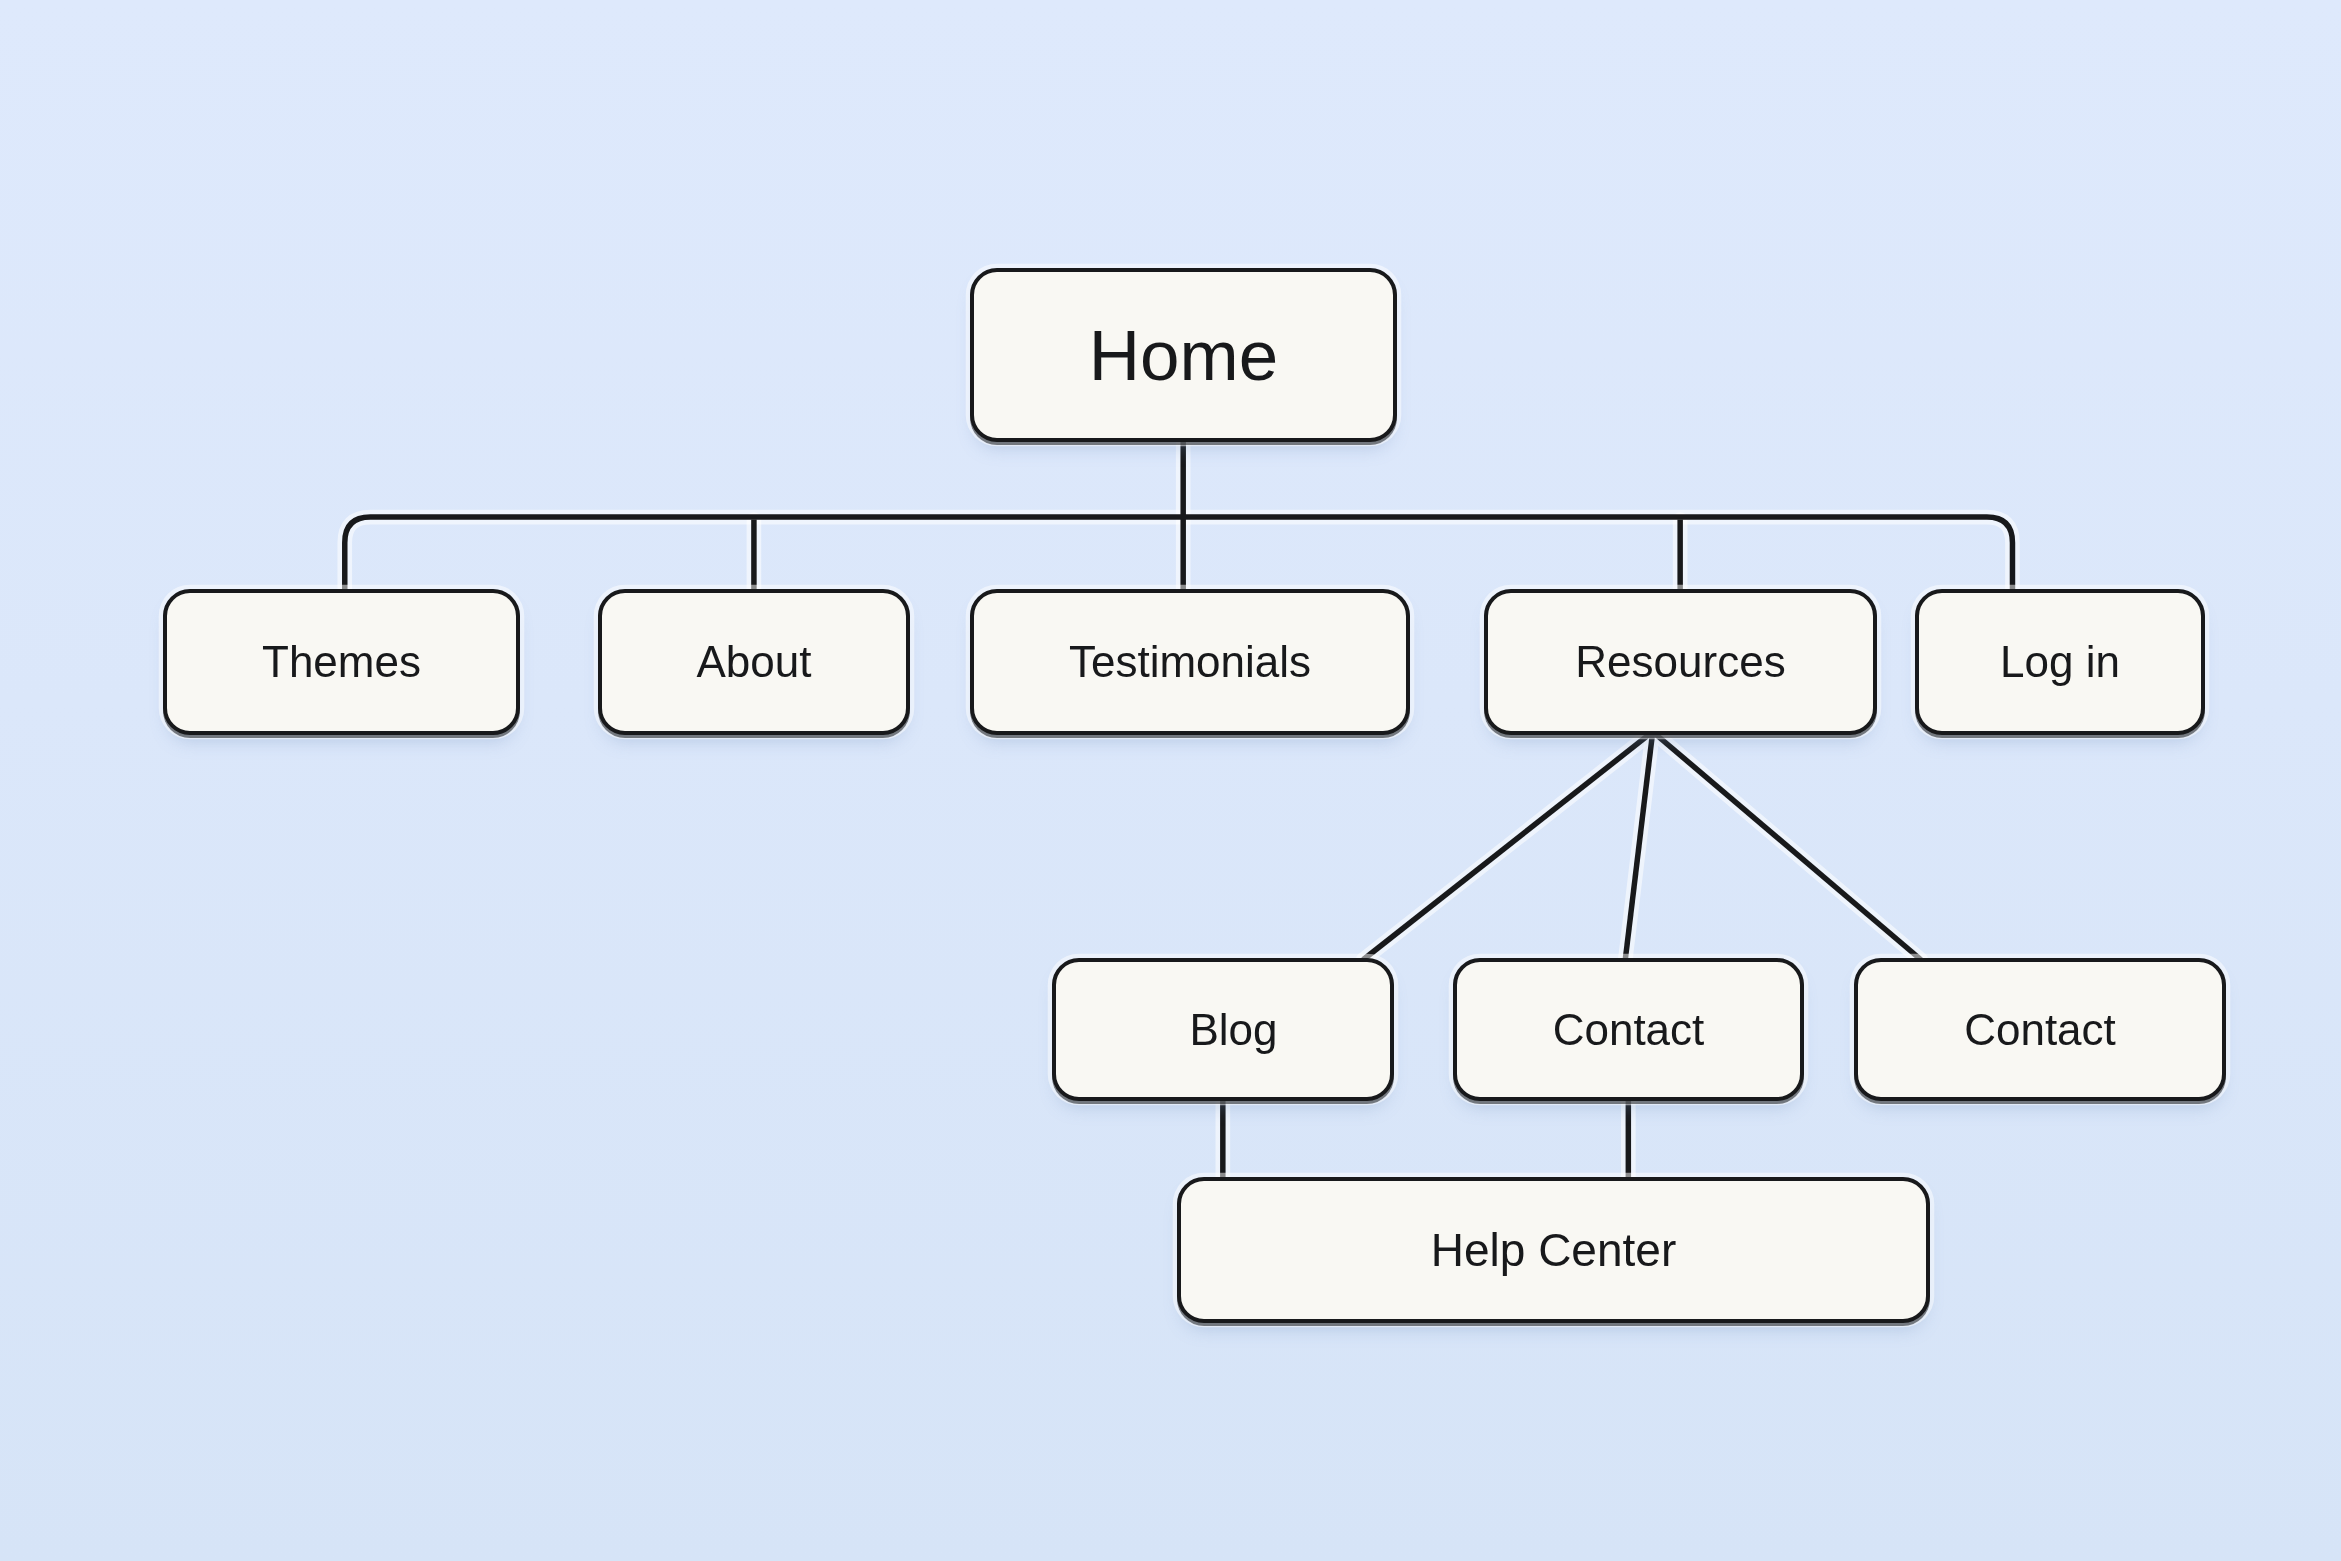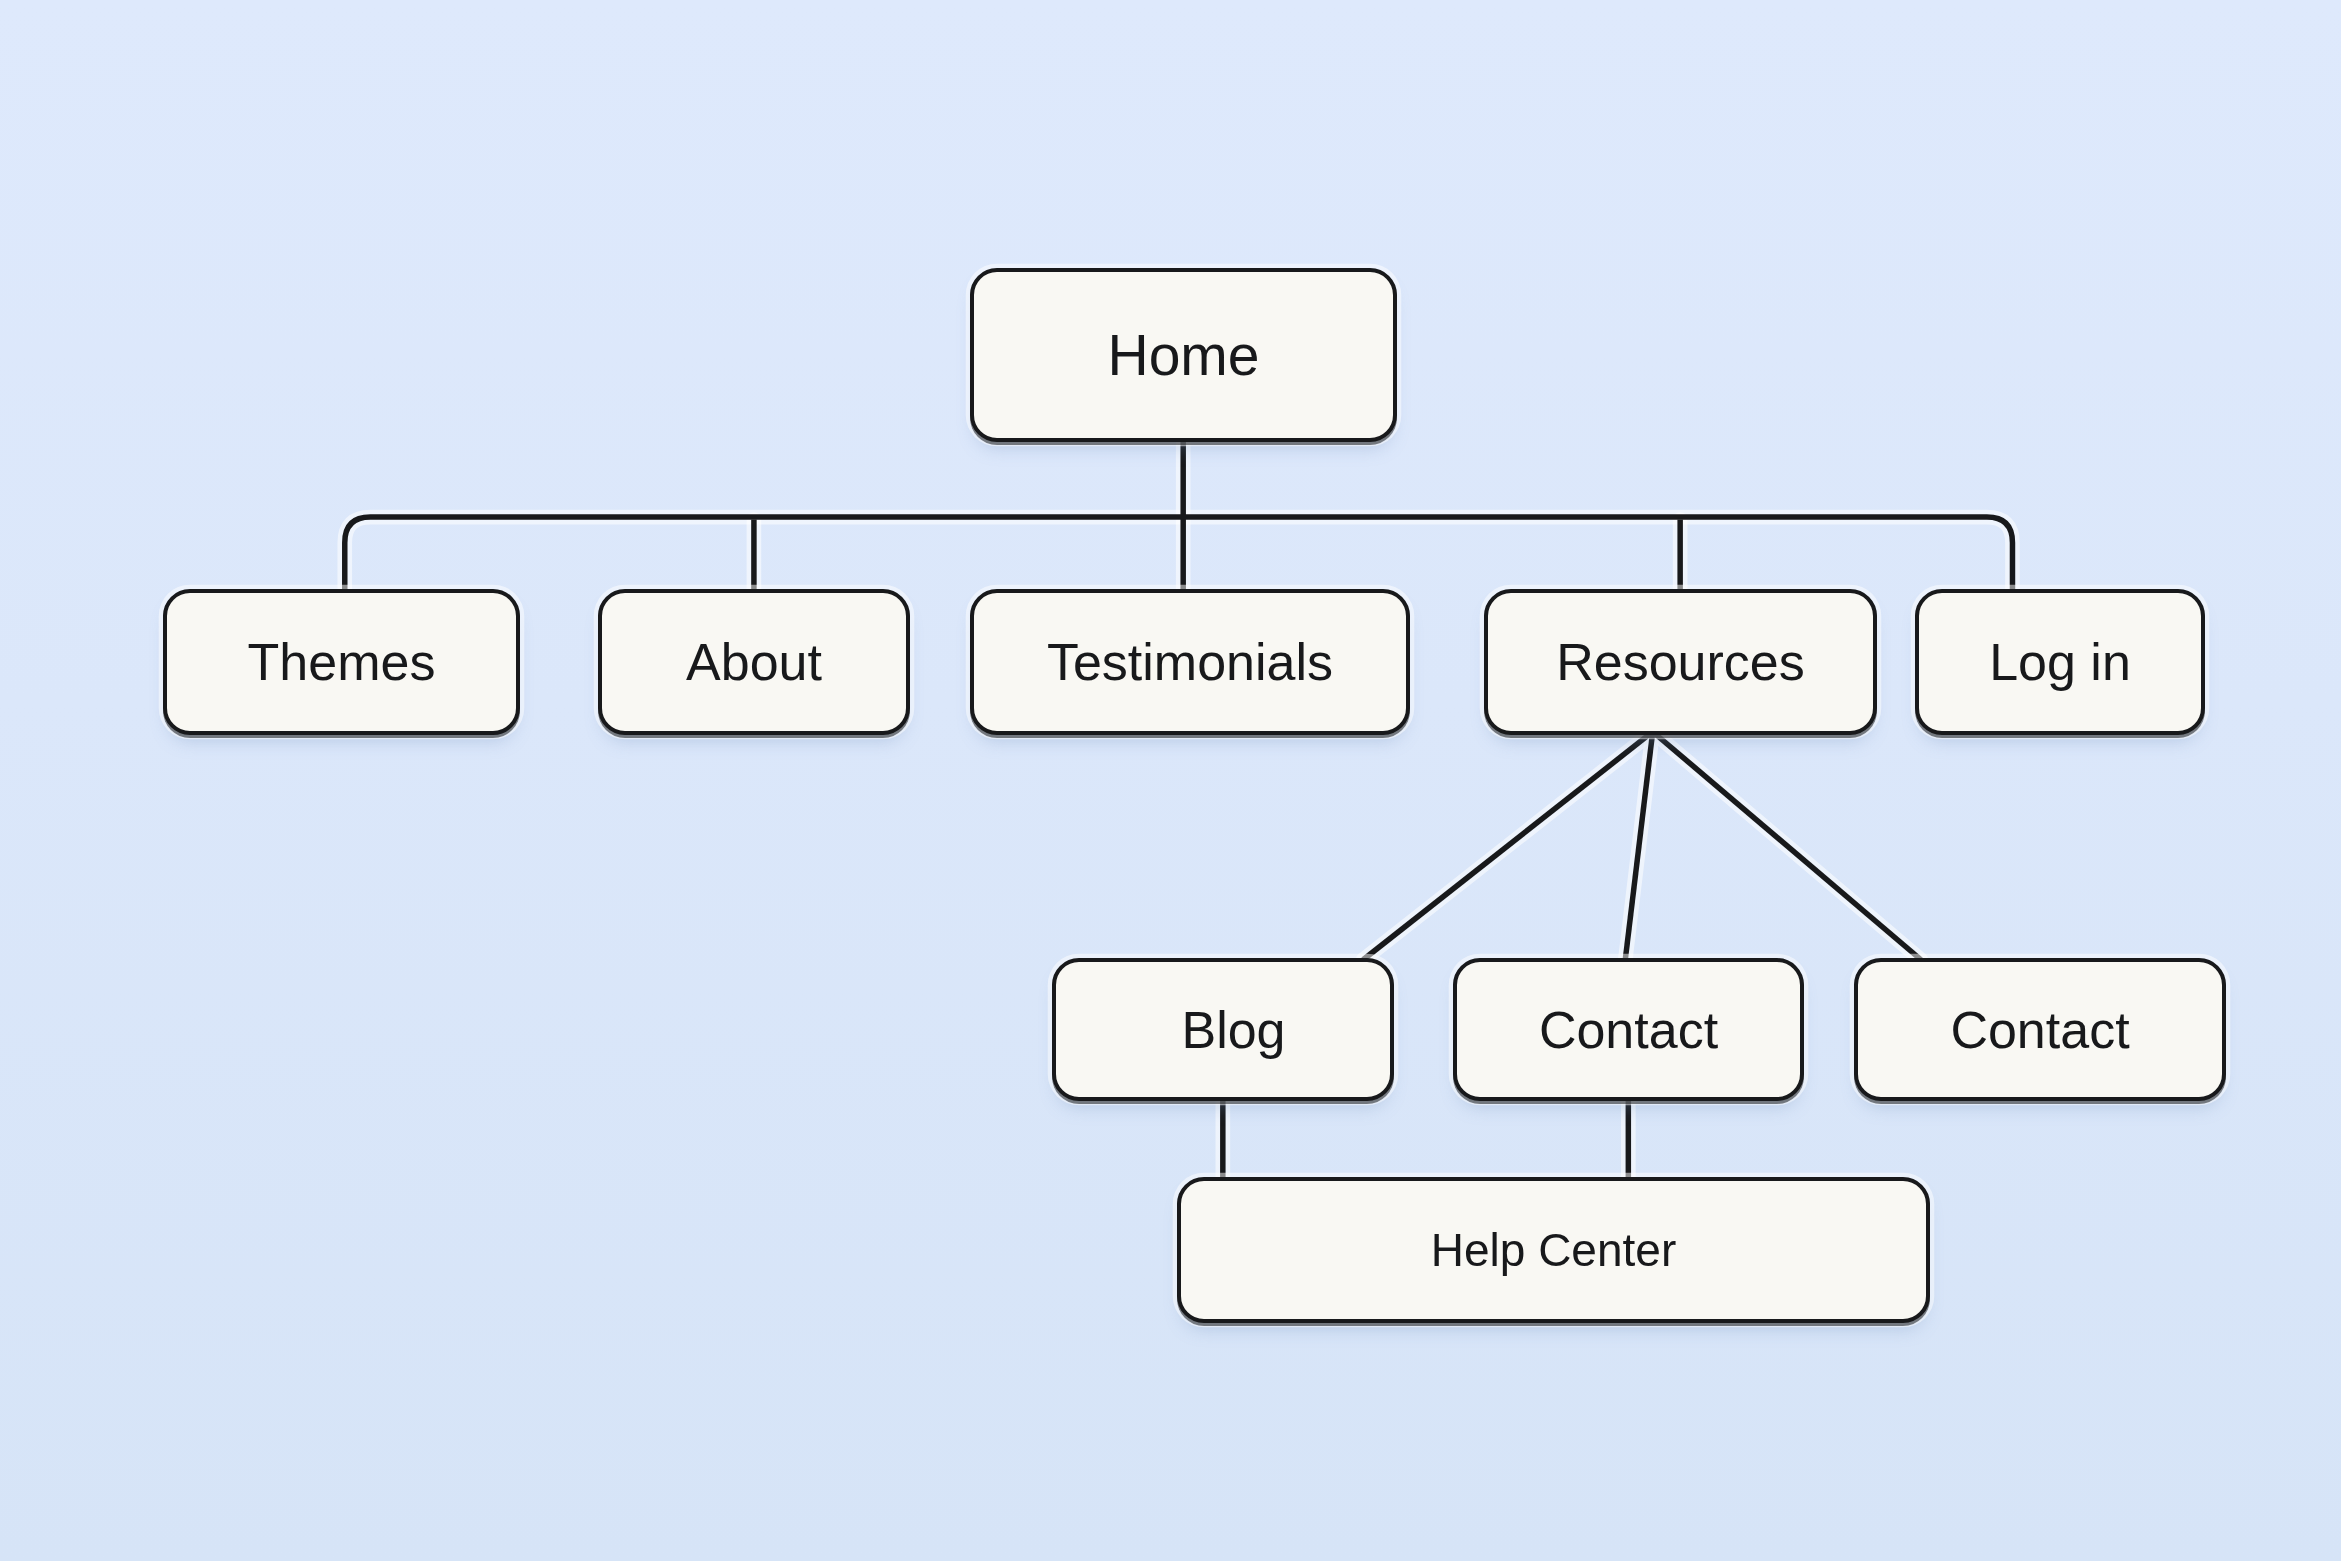--- a/index.html
+++ b/index.html
@@ -21,29 +21,29 @@
   svg.wires{position:absolute;left:0;top:0;width:2342px;height:1561px;display:block;}
   .halo{fill:none;stroke:var(--halo);stroke-width:24;stroke-linecap:round;stroke-linejoin:round;}
   .wire{fill:none;stroke:var(--connector);stroke-width:9;stroke-linecap:butt;stroke-linejoin:round;}
   .node{
     position:absolute;
     display:flex;align-items:center;justify-content:center;
     background:var(--node-fill);
     border:4.9px solid var(--node-border);
     border-radius:27px;
     color:var(--text);
-    font-size:52px;
+    font-size:44px;
     font-weight:400;
     letter-spacing:0px;
     box-shadow:0 3px 0 rgba(24,25,27,.55),
                0 0 0 4.3px rgba(255,255,255,.5),
                0 11px 18.3px -6.1px rgba(110,140,190,.35);
     white-space:nowrap;
   }
-  #node-home        {left:970px;top:268px; width:427px; height:174px;font-size:57px;}
+  #node-home        {left:970px;top:268px; width:427px; height:174px;font-size:71px;}
   #node-themes      {left:163px; top:589px; width:357px; height:146px;}
   #node-about       {left:598px; top:589px; width:312px; height:146px;align-items:center;}
   #node-testimonials{left:970px;top:589px; width:440px; height:146px;}
   #node-resources   {left:1484px;top:589px; width:393px; height:146px;}
   #node-login       {left:1915px;top:589px; width:290px; height:146px;}
   #node-blog        {left:1052px;top:958px;width:342px; height:143px;padding-left:21px;}
   #node-ebooks      {left:1453px;top:958px;width:351px; height:143px;}
   #node-contact     {left:1854px;top:958px;width:372px; height:143px;}
   #node-help-center {left:1177px;top:1177px;width:753px;height:146px;font-size:46px;}
 </style>

